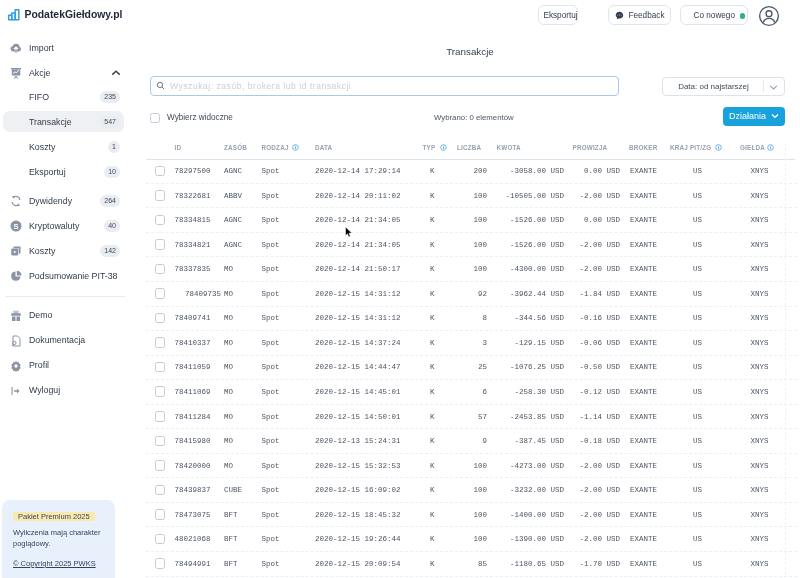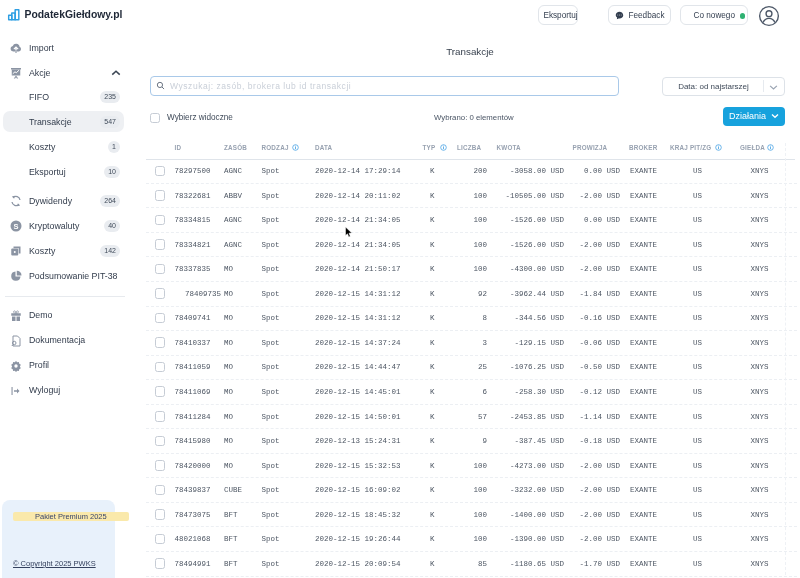--- a/index.html
+++ b/index.html
@@ -121,21 +121,22 @@
 <div class="nav" style="top:385.4px">Wyloguj</div>
 <div class="badge" style="left:auto;right:680px;top:91.0px">235</div>
 <div class="badge" style="left:auto;right:680px;top:115.8px">547</div>
 <div class="badge" style="left:auto;right:680px;top:140.8px">1</div>
 <div class="badge" style="left:auto;right:680px;top:165.8px">10</div>
 <div class="badge" style="left:auto;right:680px;top:194.8px">264</div>
 <div class="badge" style="left:auto;right:680px;top:219.8px">40</div>
 <div class="badge" style="left:auto;right:680px;top:244.8px">142</div>
 
 <div class="abs" style="left:2px;top:500px;width:113px;height:78px;background:#e8f1fb;border-radius:8px 8px 0 0"></div>
-<div class="abs" style="left:13px;top:511.5px;background:#fae9ab;border-radius:2px;font-size:7.5px;line-height:7.5px;color:#39456a;padding:1px 22px">Pakiet Premium 2025</div>
+<div class="abs" style="left:13px;top:511.5px;background:#fae9ab;border-radius:2px;font-size:7.5px;line-height:7.5px;color:#39456a;padding:1px 5px">Pakiet Premium 2025</div>
+<div class="abs" style="left:13px;top:528px;width:100px;font-size:7.5px;line-height:10.5px;color:#35425f">Wyliczenia mają charakter poglądowy.</div>
 <div class="abs" style="left:13px;top:559px;font-size:7.5px;color:#35425f;text-decoration:underline">© Copyright 2025 PWKS</div>
 
 <div class="abs" style="left:0;top:45.5px;width:800px;text-align:center;font-size:9.8px;color:#39424f"><span style="margin-left:140px">Transakcje</span></div>
 
 <div class="abs" style="left:149.5px;top:76px;width:469px;height:19.5px;border:1px solid #a9c9e9;border-radius:4px;background:#fff"></div>
 <svg class="abs" style="left:155.5px;top:81px" width="9" height="9" viewBox="0 0 24 24" fill="none" stroke="#5b6575" stroke-width="2.4">
       <circle cx="10.5" cy="10.5" r="7"></circle>
       <path d="M16 16l5.5 5.5"></path>
     </svg>
 <div class="abs" style="left:170px;top:81px;font-size:8.5px;letter-spacing:.55px;color:#c9cfd8">Wyszukaj: zasób, brokera lub id transakcji</div>

